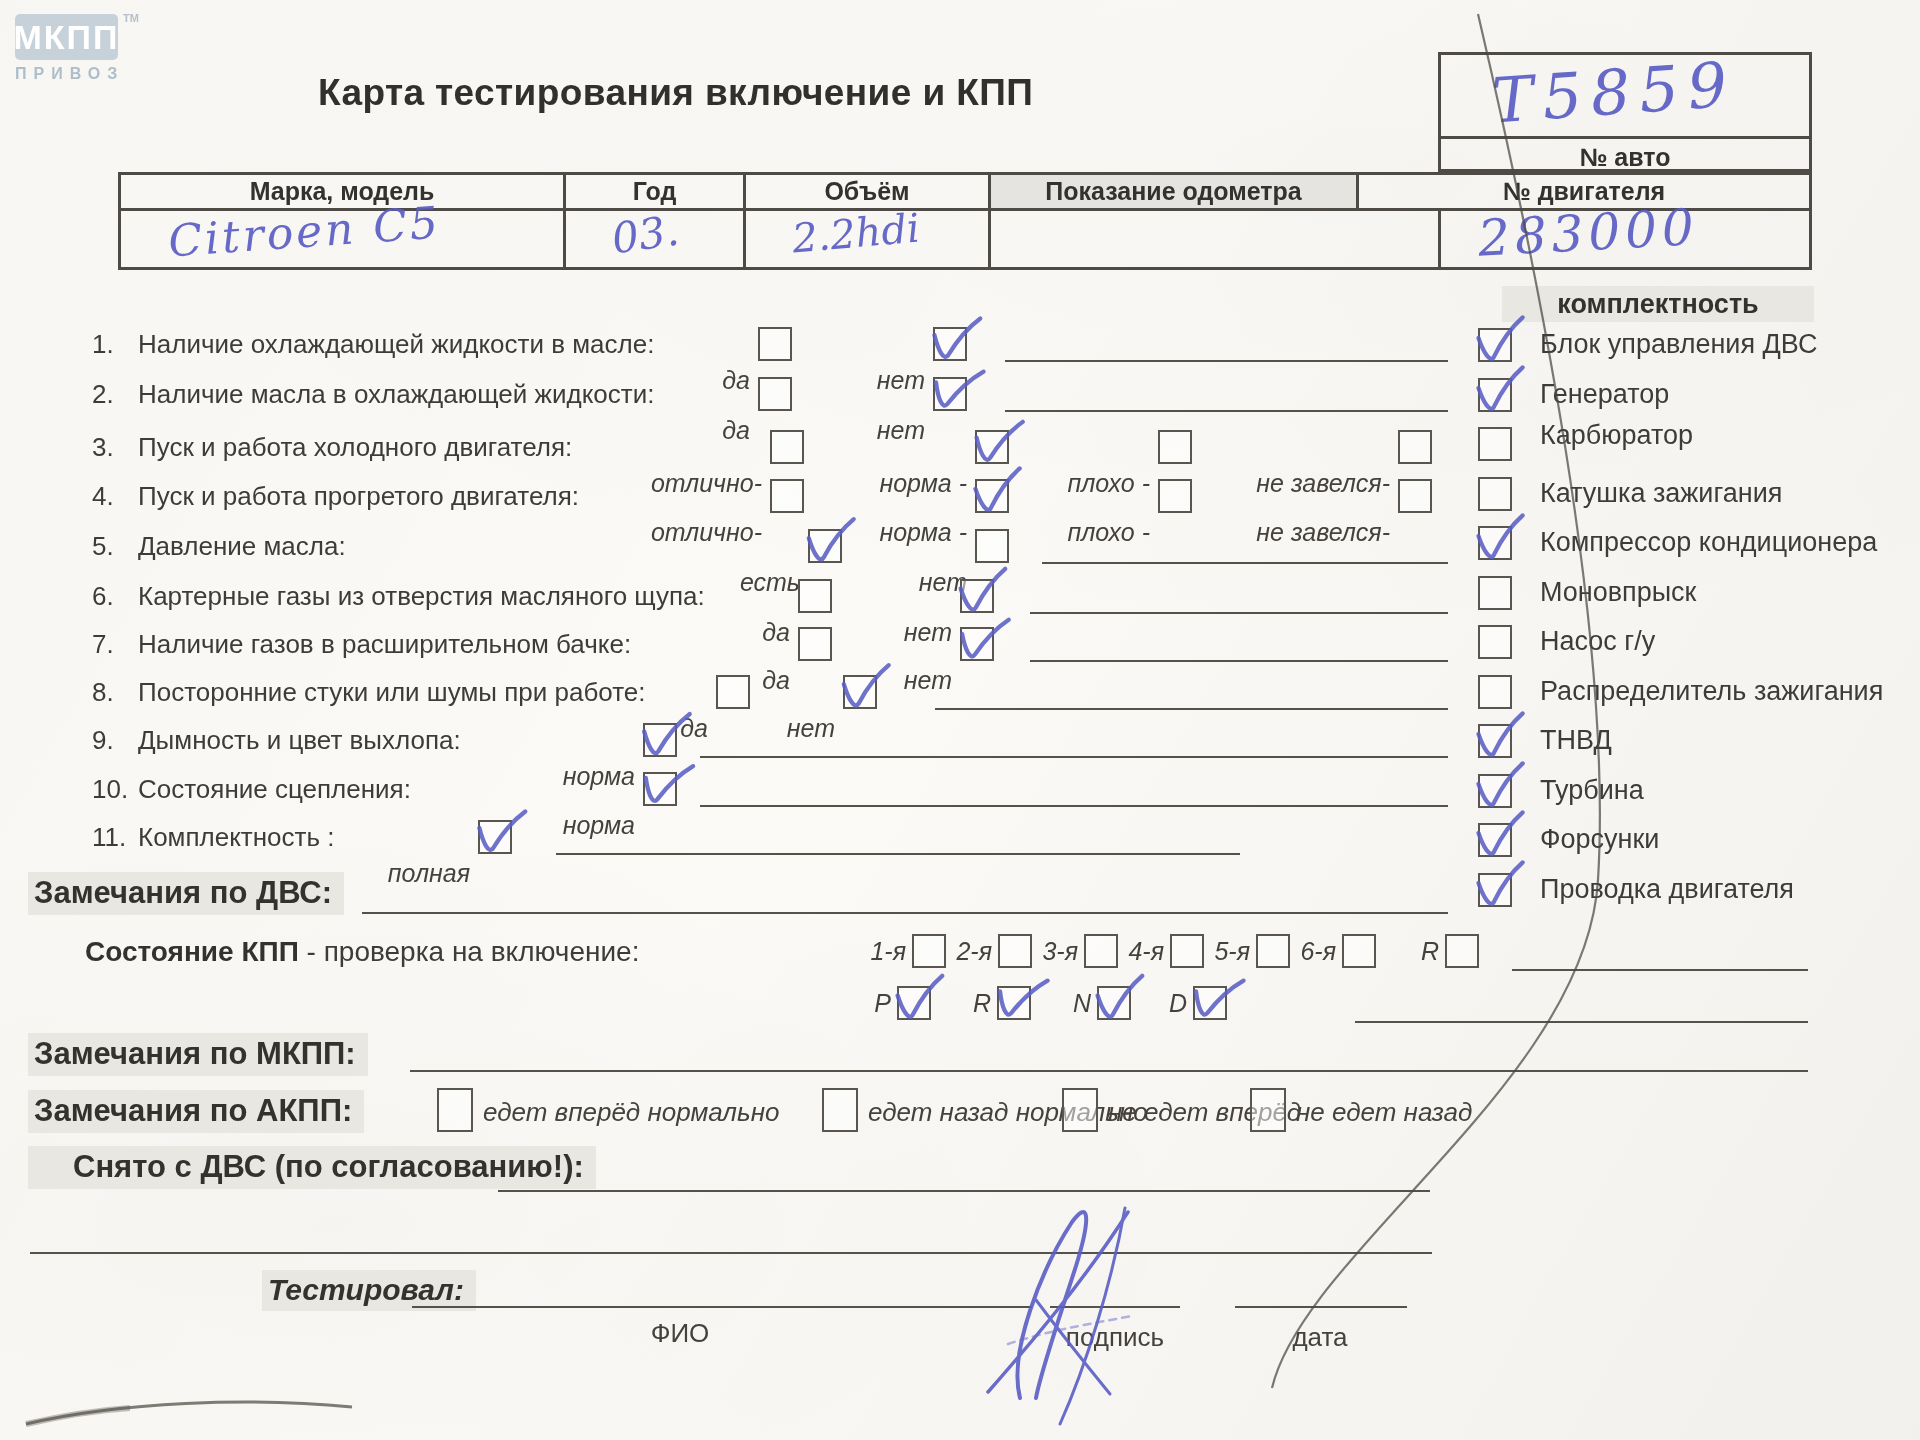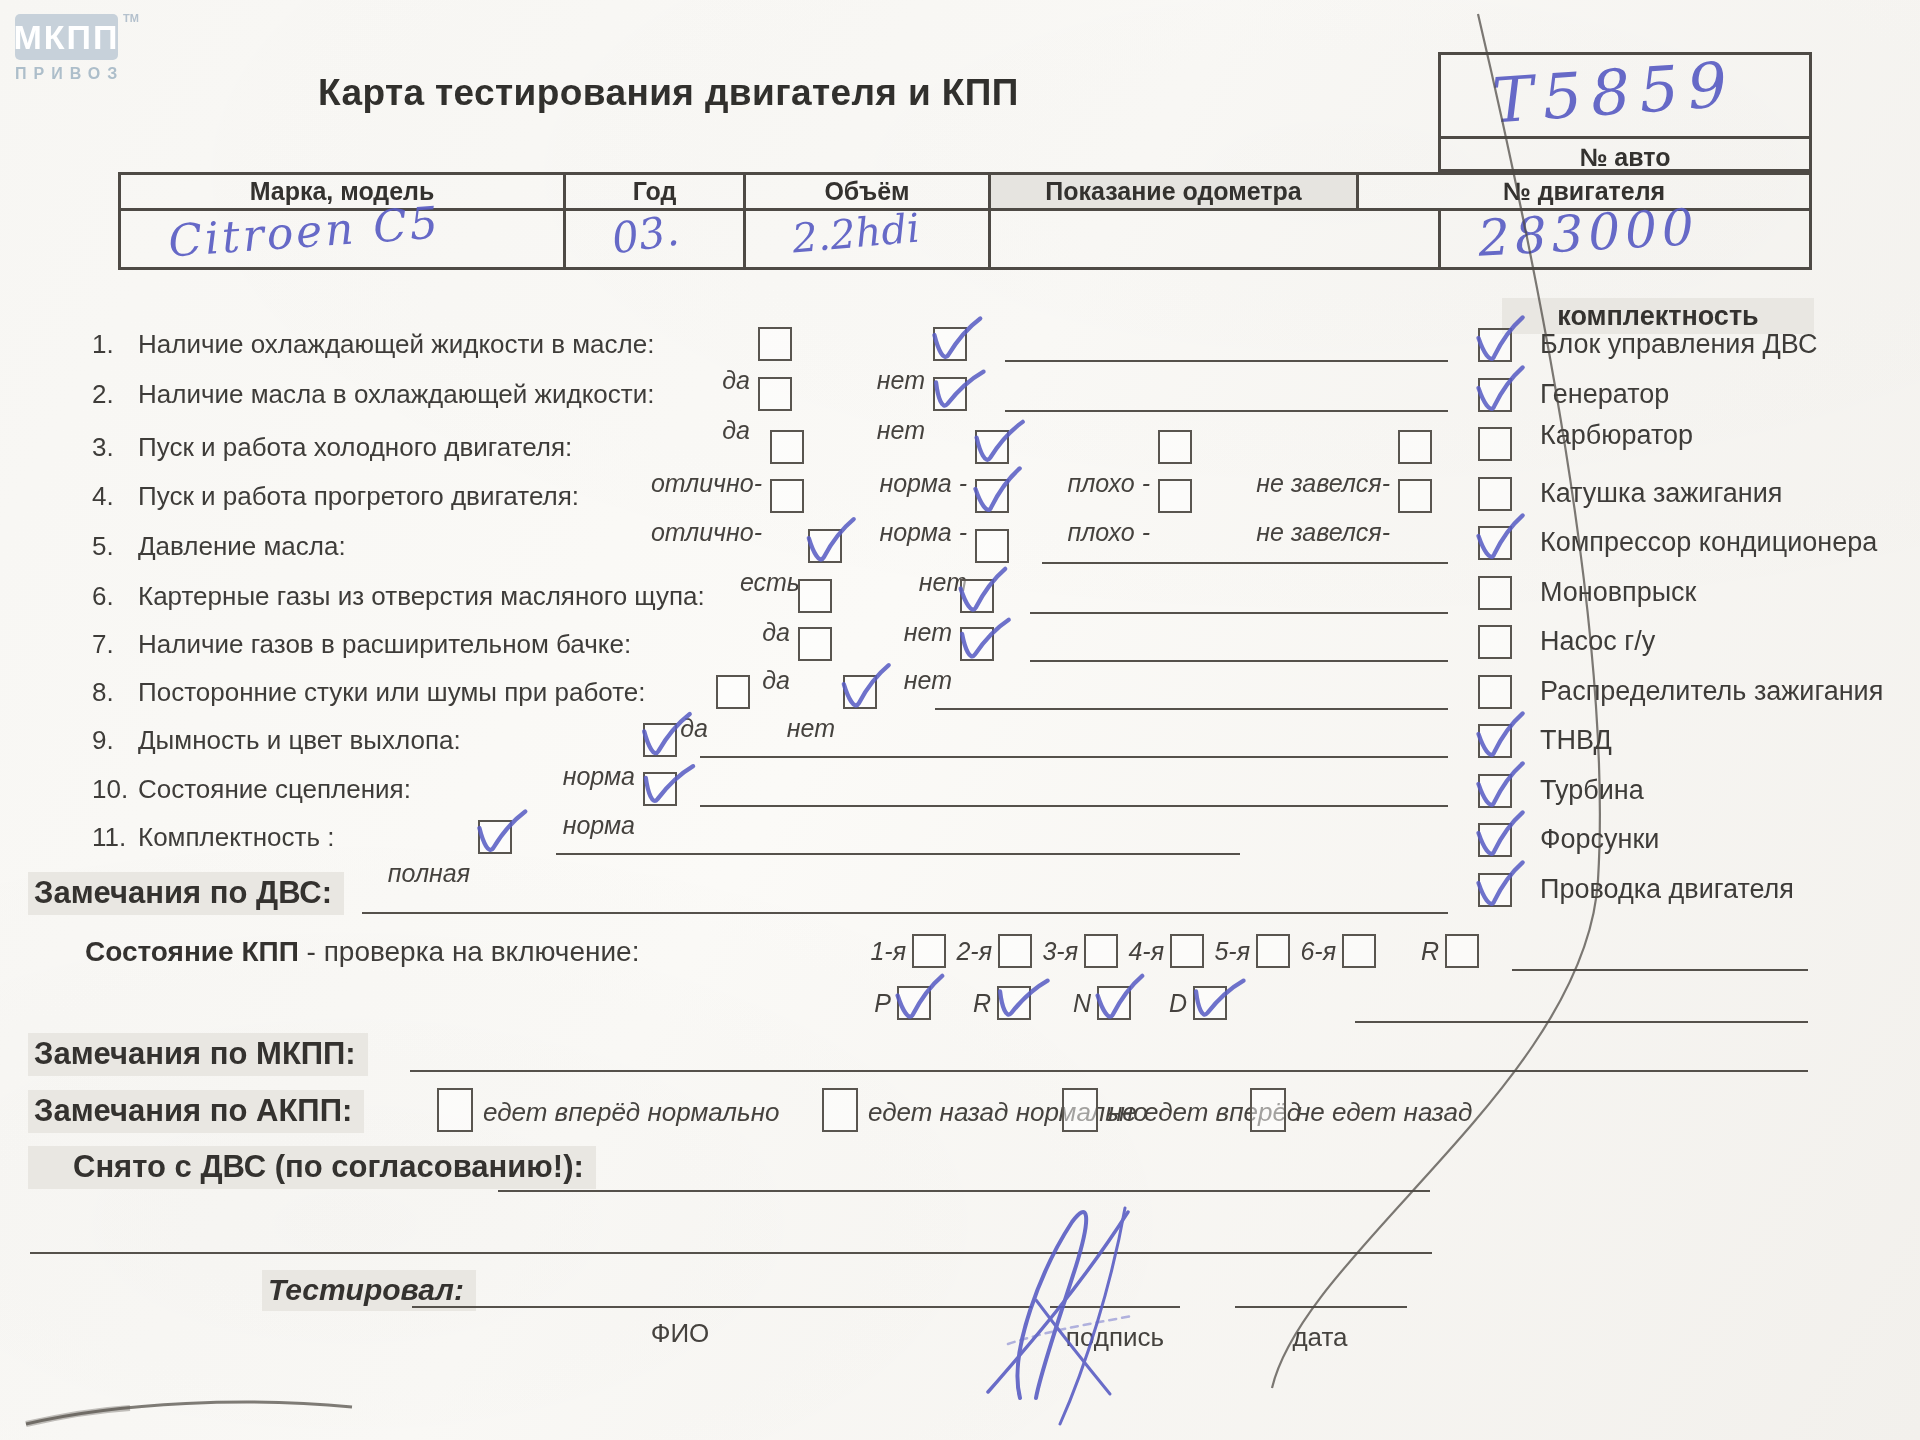--- a/index.html
+++ b/index.html
@@ -53,42 +53,42 @@
   .uline{position:absolute;height:0;border-top:2px solid #55514b;}
   .shade{background:#e9e7e2;padding:3px 12px 4px 6px;}
   .seclabel{position:absolute;font-size:31px;font-weight:bold;color:#34322f;white-space:nowrap;}
   .gearlabel{position:absolute;font-style:italic;font-size:25px;color:#45423e;
     text-align:right;width:64px;white-space:nowrap;}
   .gearlead{position:absolute;font-size:28px;color:#3e3c39;white-space:nowrap;}
   .gearlead b{color:#34322f;}
   .comp-label{position:absolute;font-size:27px;color:#3e3c39;white-space:nowrap;}
   .comp-header{position:absolute;left:1502px;top:286px;width:312px;height:36px;
     background:#e9e7e2;display:flex;align-items:center;justify-content:center;
-    font-size:27px;font-weight:bold;color:#34322f;margin-top:12px;}
+    font-size:27px;font-weight:bold;color:#34322f;}
   .remopt{position:absolute;font-style:italic;font-size:26px;color:#45423e;white-space:nowrap;}
   .footlabel{position:absolute;font-size:26px;color:#45423e;text-align:center;}
   
   .ink{position:absolute;font-family:"DejaVu Serif",serif;font-style:italic;
     color:#5a5ec4;opacity:.92;white-space:nowrap;z-index:40;}
   #artifacts{position:absolute;left:0;top:0;z-index:60;pointer-events:none;}
 </style>
 </head>
 <body>
 
 <div class="page">
 
   <div class="logo">
     <div class="logo-box">
         <span>МКПП</span>
       </div>
     <div class="logo-tm">TM</div>
     <div class="logo-sub">ПРИВОЗ</div>
   </div>
 
-  <div class="title">Карта тестирования двигателя  и КПП</div>
+  <div class="title">Карта тестирования включение  и КПП</div>
 
   <div class="car-box">
     <div class="cell-top"></div>
     <div class="cell-bottom">№ авто</div>
   </div>
 
   <div class="info-table">
     <div class="itr head">
       <div class="itc c1">Марка, модель</div>
       <div class="itc c2">Год</div>

